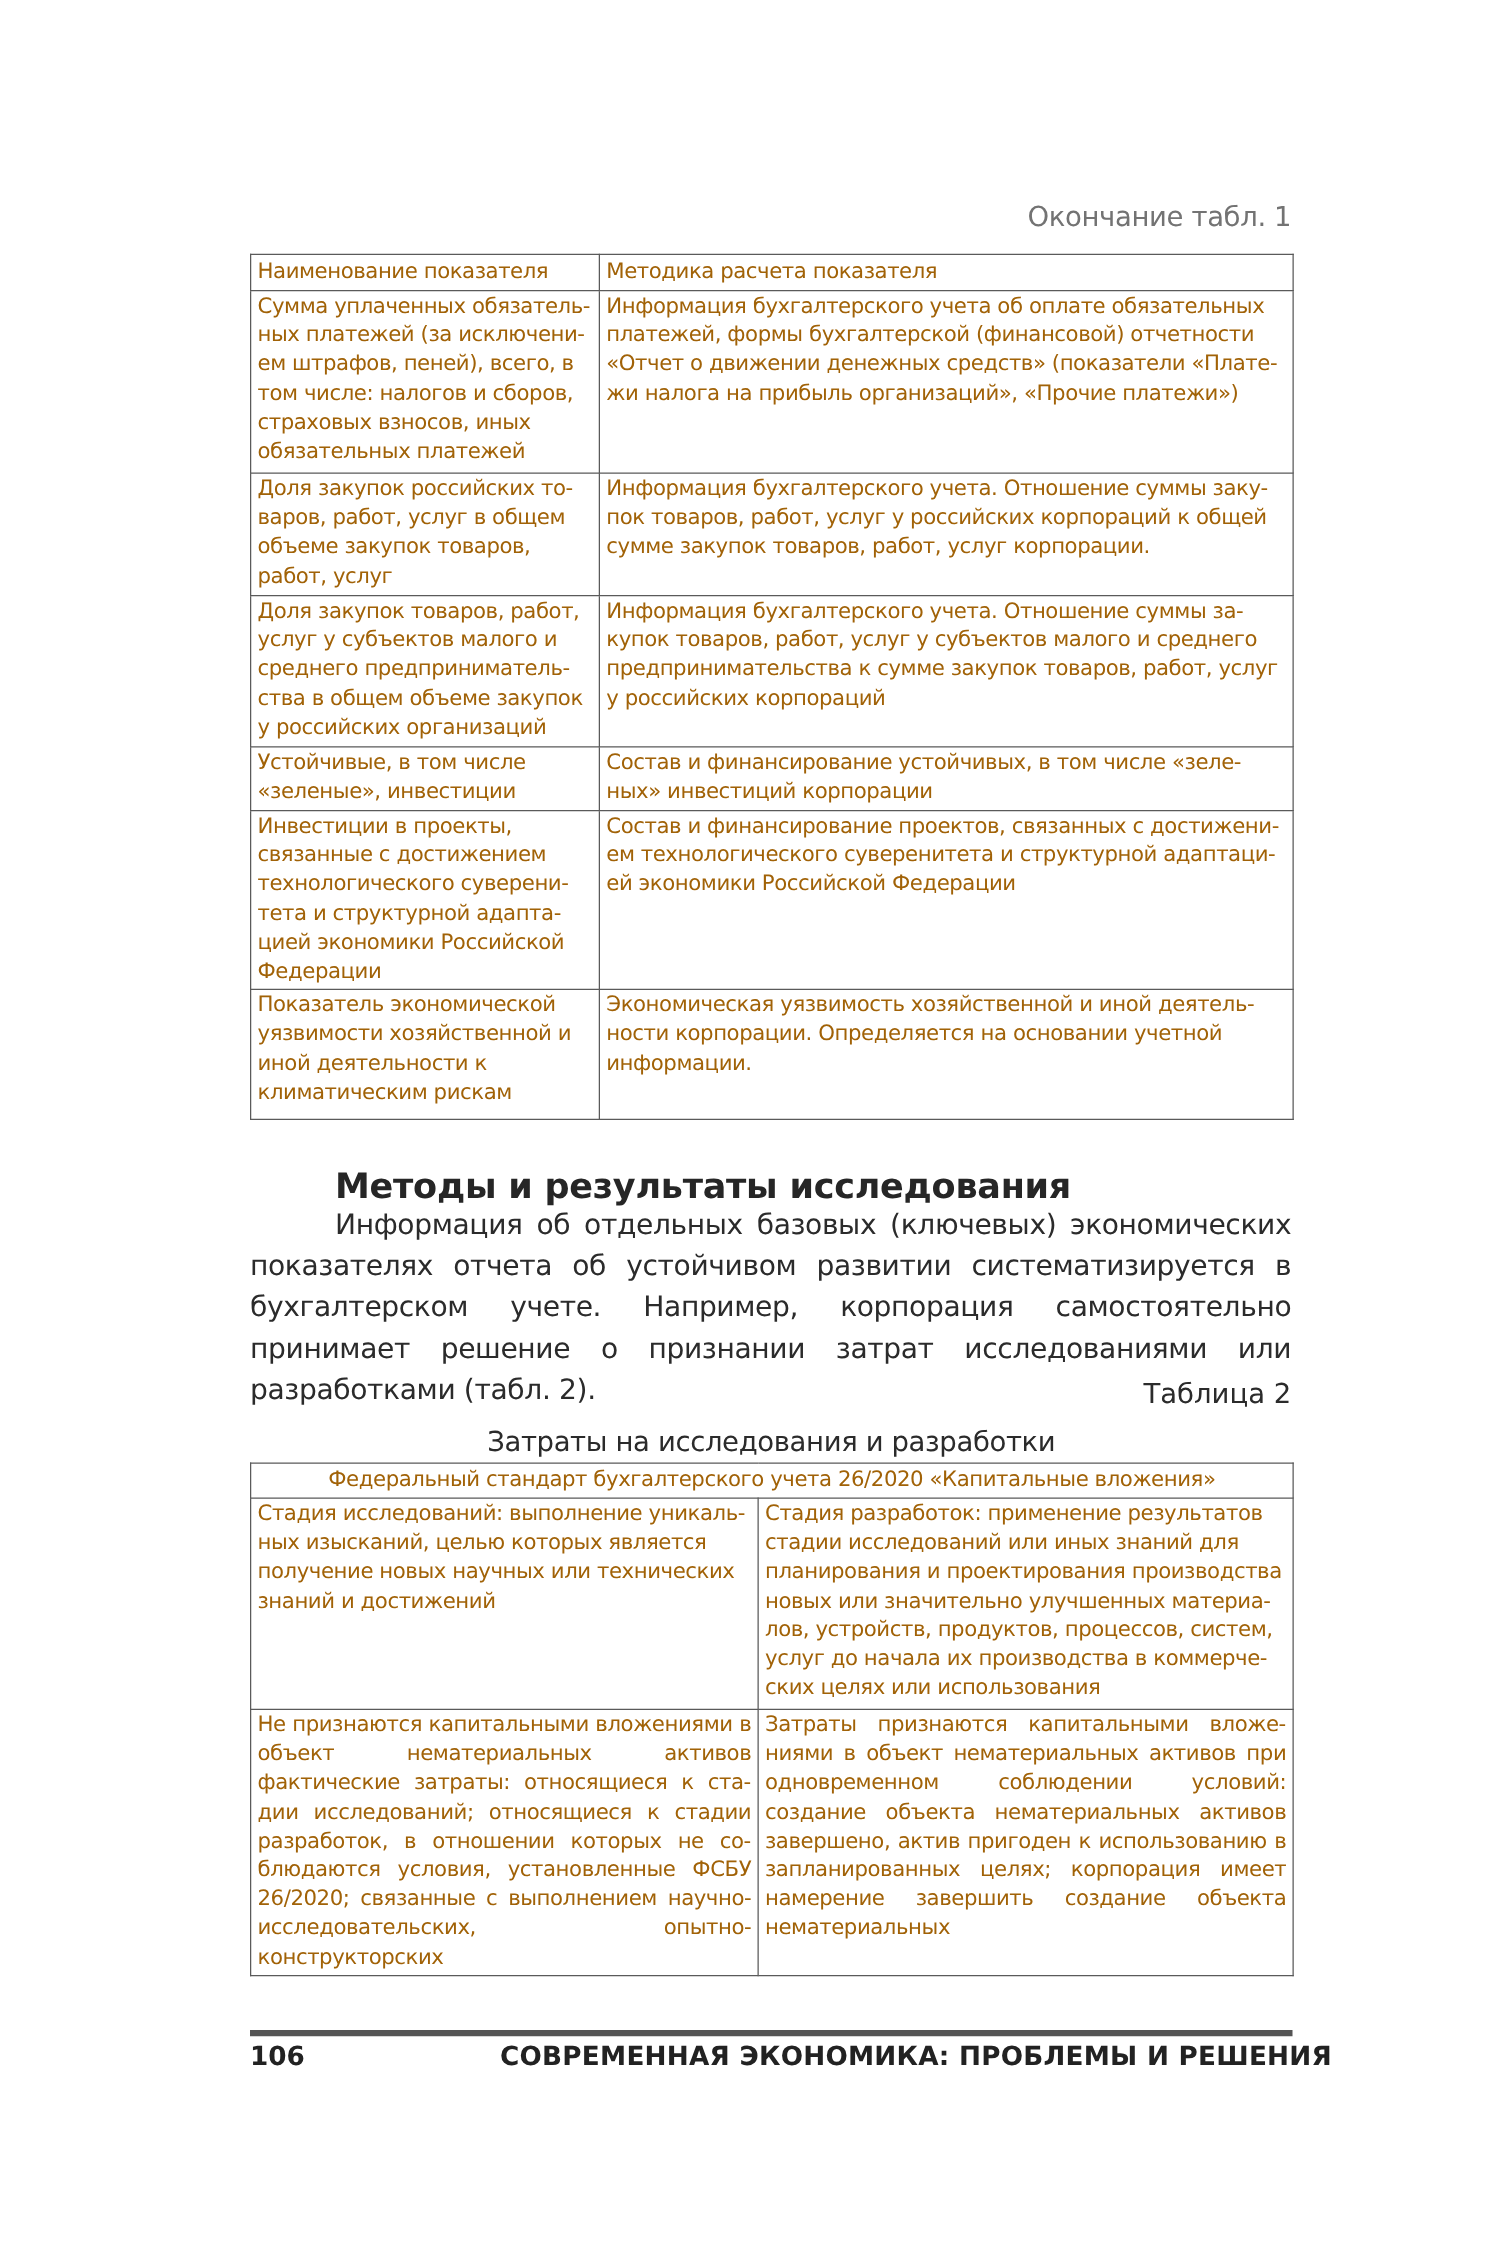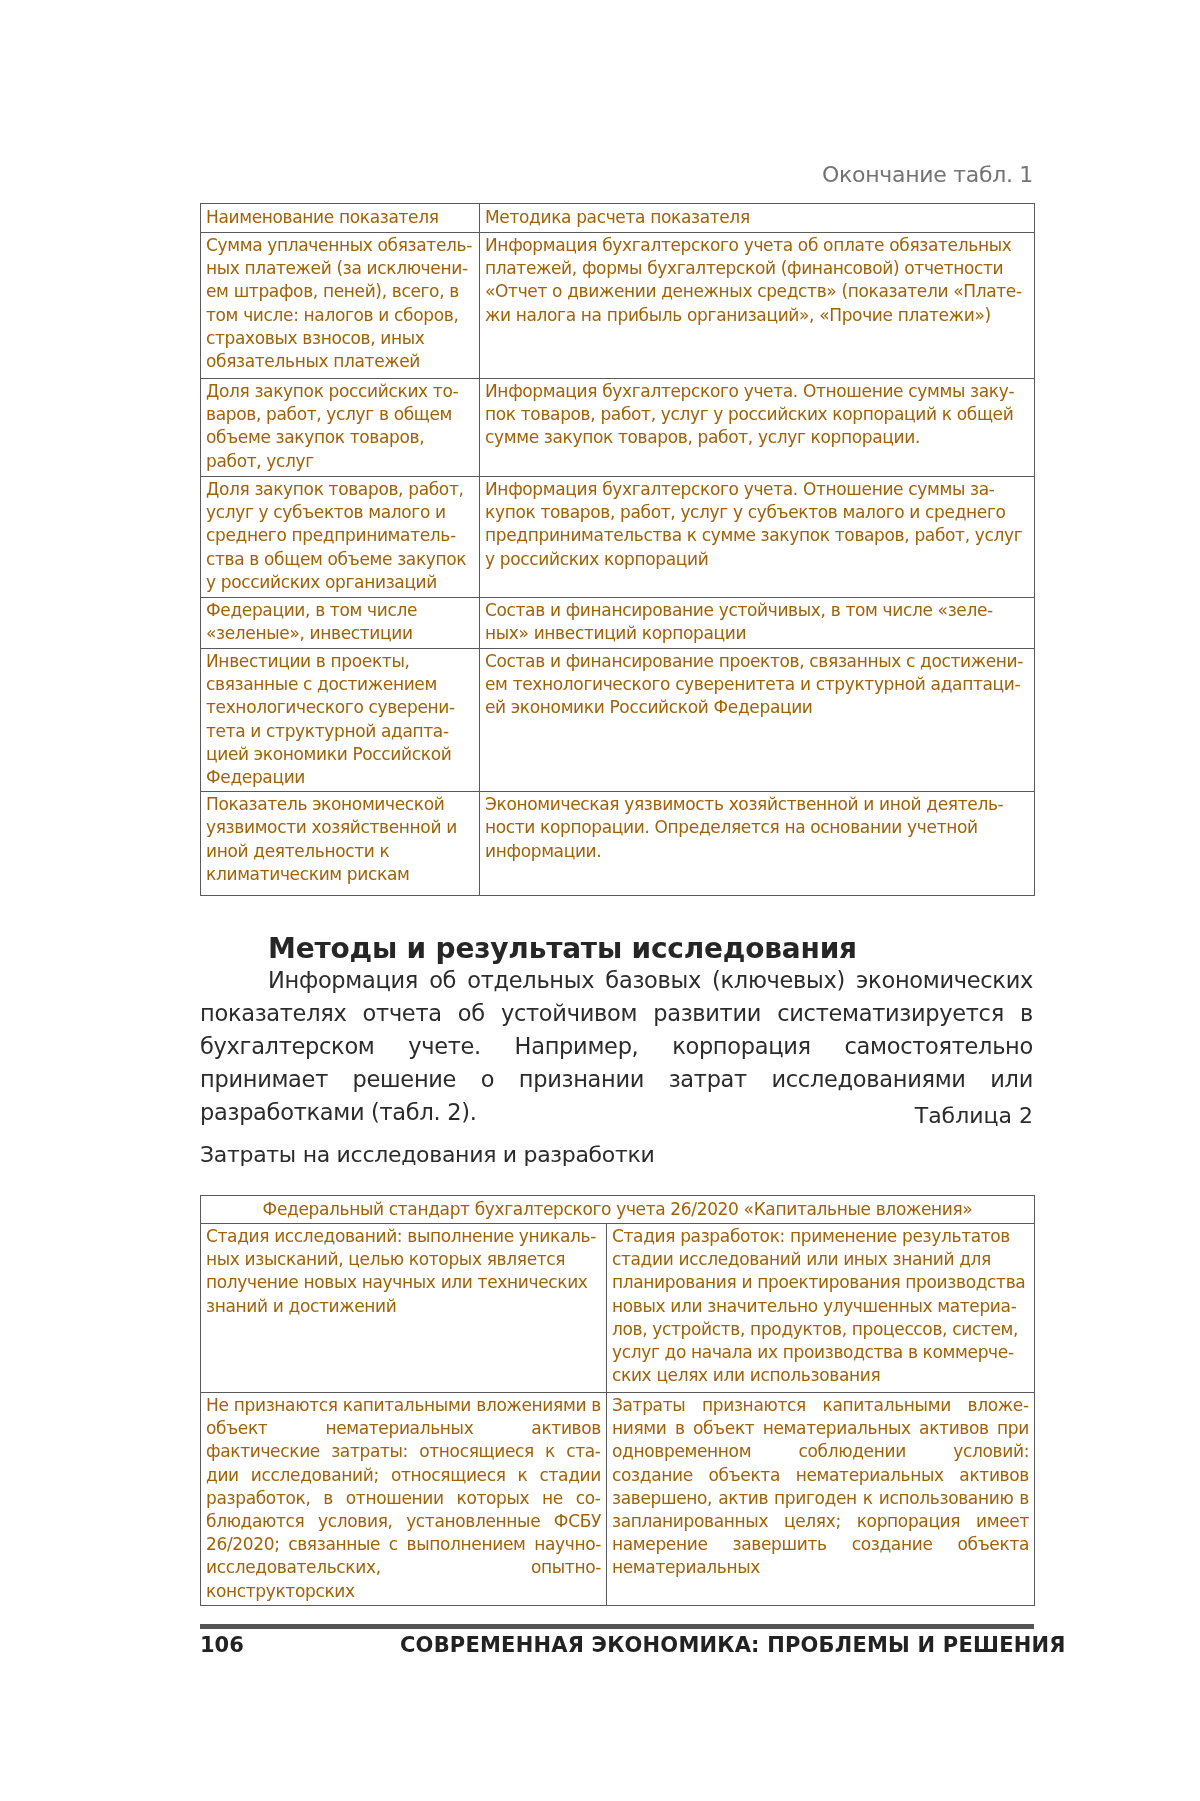--- a/index.html
+++ b/index.html
@@ -17,24 +17,24 @@
   #table1 col.c1 { width: 279px; }
   #table1 col.c2 { width: 555px; }
   #table1 tr.h td { height: 25px; line-height: 24px; }
 
   .section-heading { position: absolute; left: 268px; top: 932px; font-size: 28px; font-weight: bold;
                      color: #262626; letter-spacing: -0.2px; }
   .para { position: absolute; left: 200px; top: 964px; width: 833px; font-size: 22.5px; line-height: 33px;
           text-align: justify; text-indent: 68px; color: #2b2b2b; letter-spacing: -0.3px; }
 
   .table-num { position: absolute; top: 1103px; right: 167px; font-size: 22px; color: #2b2b2b; }
-  .table-caption { position: absolute; top: 1142px; left: 200px; width: 834px; text-align: left;
+  .table-caption { position: absolute; top: 1142px; left: 200px; width: 834px; text-align: center;
                    font-size: 22px; color: #2b2b2b; letter-spacing: -0.3px; }
 
-  #table2 { left: 200px; top: 1195px; width: 834px; }
+  #table2 { left: 200px; top: 1170px; width: 834px; }
   #table2 col.c1 { width: 406px; }
   #table2 col.c2 { width: 428px; }
   #table2 td.span { text-align: center; height: 24px; line-height: 24px; }
   #table2 td.just { text-align: justify; margin-top: 32px; }
   #table2 tr.r2 td { height: 165px; }
   #table2 tr.r3 td { height: 188px; }
 
   #table1 tr.r1 td { height: 142px; }
   #table1 tr.r2 td { height: 94px; }
   #table1 tr.r3 td { height: 117px; }
@@ -70,21 +70,21 @@
     </tr>
     <tr class="r2">
       <td>Доля закупок российских то­варов, работ, услуг в общем объеме закупок товаров, работ, услуг</td>
       <td>Информация бухгалтерского учета. Отношение суммы заку­пок товаров, работ, услуг у российских корпораций к общей сумме закупок товаров, работ, услуг корпорации.</td>
     </tr>
     <tr class="r3">
       <td>Доля закупок товаров, работ, услуг у субъектов малого и среднего предприниматель­ства в общем объеме закупок у российских организаций</td>
       <td>Информация бухгалтерского учета. Отношение суммы за­купок товаров, работ, услуг у субъектов малого и среднего предпринимательства к сумме закупок товаров, работ, услуг у российских корпораций</td>
     </tr>
     <tr class="r4">
-      <td>Федерации, в том числе «зеленые», инвестиции</td>
+      <td>Устойчивые, в том числе «зеленые», инвестиции</td>
       <td>Состав и финансирование устойчивых, в том числе «зеле­ных» инвестиций корпорации</td>
     </tr>
     <tr class="r5">
       <td>Инвестиции в проекты, связанные с достижением технологического суверени­тета и структурной адапта­цией экономики Российской Федерации</td>
       <td>Состав и финансирование проектов, связанных с достижени­ем технологического суверенитета и структурной адаптаци­ей экономики Российской Федерации</td>
     </tr>
     <tr class="r6">
       <td>Показатель экономической уязвимости хозяйственной и иной деятельности к климати­ческим рискам</td>
       <td>Экономическая уязвимость хозяйственной и иной деятель­ности корпорации. Определяется на основании учетной информации.</td>
     </tr>

